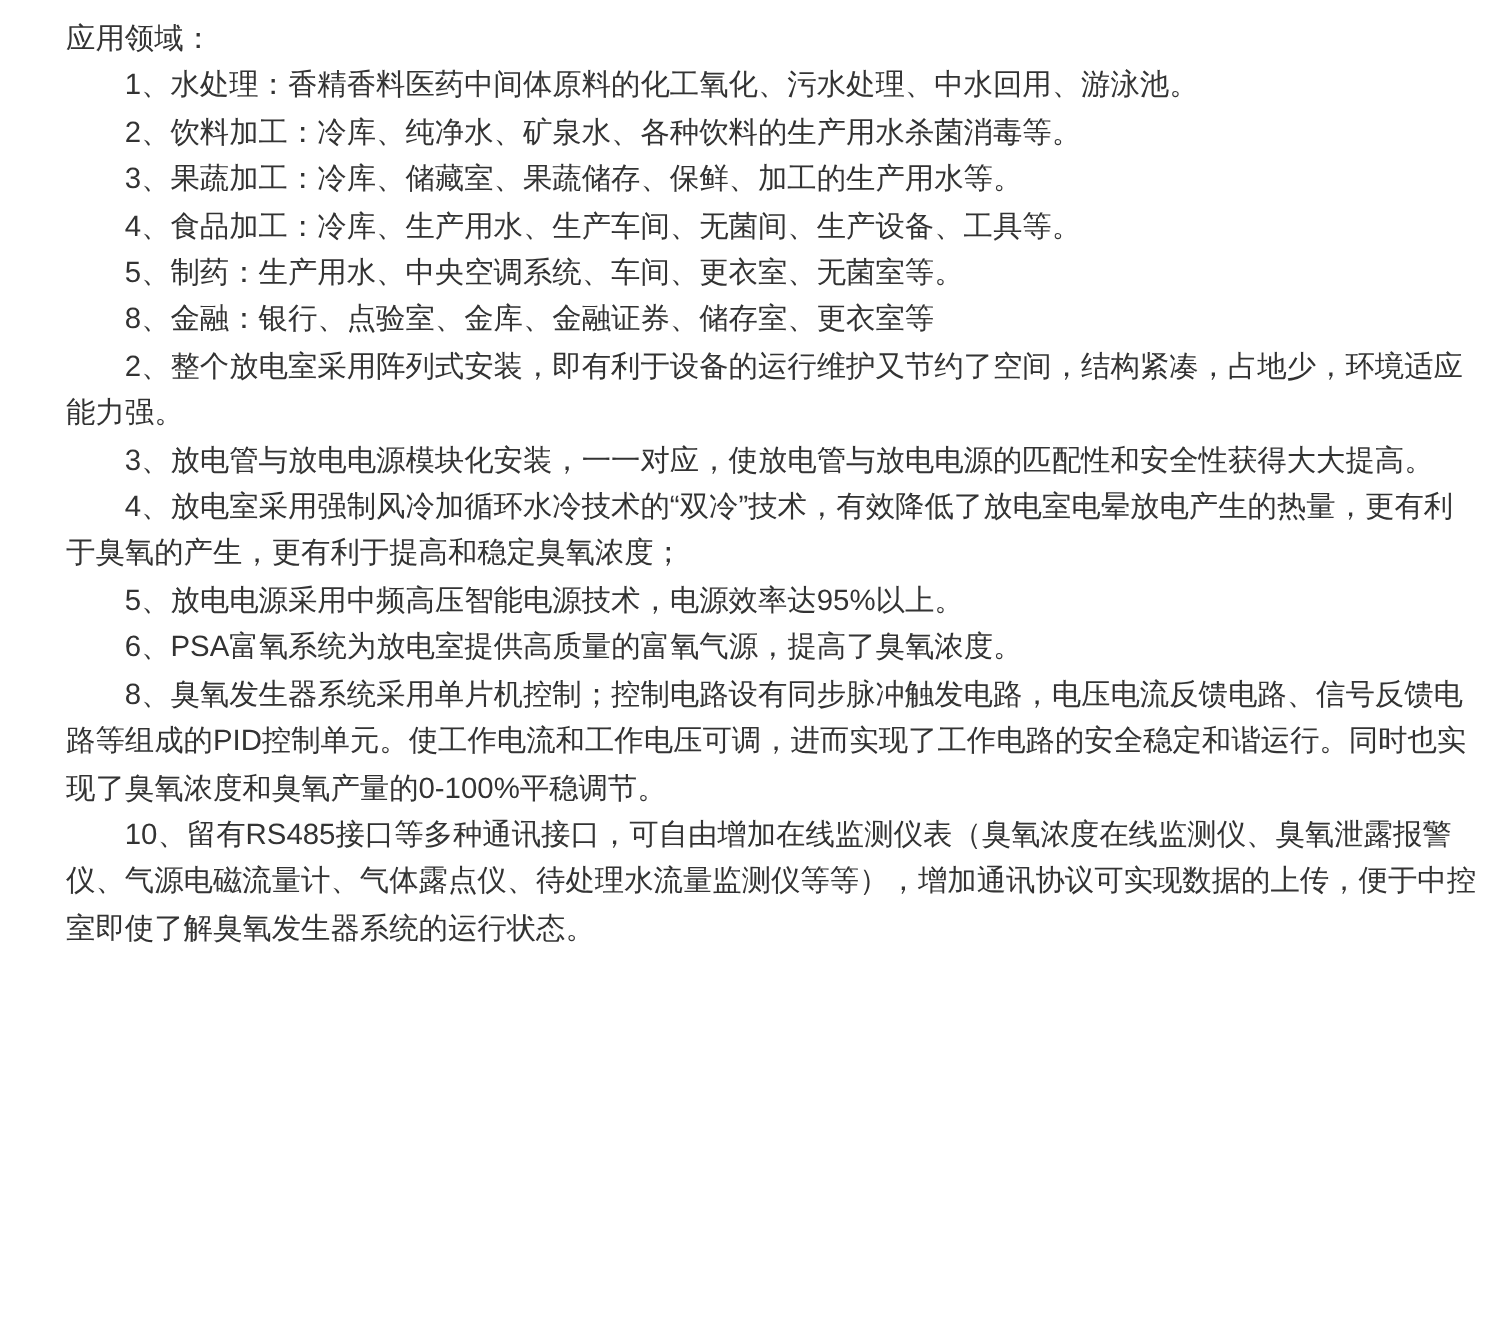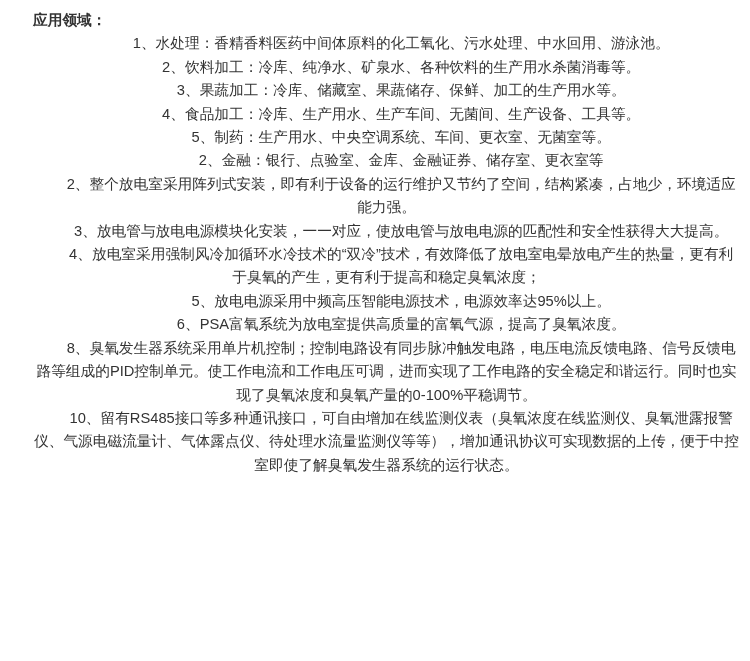--- a/index.html
+++ b/index.html
@@ -17,40 +17,38 @@
     line-height: 23.4px;
     color: #333333;
     text-align: left;
   }
   .doc p, .doc .heading {
     margin: 0;
     padding: 0;
   }
   .para {
     text-indent: 2em;
-    text-align: center;
   }
   .heading {
     text-indent: 0;
-    font-weight: bold;
   }
 </style>
 </head>
 <body>
 
 <div class="doc">
 
   <section>
     <div class="heading">应用领域：</div>
     <p class="para">1、水处理：香精香料医药中间体原料的化工氧化、污水处理、中水回用、游泳池。</p>
     <p class="para">2、饮料加工：冷库、纯净水、矿泉水、各种饮料的生产用水杀菌消毒等。</p>
     <p class="para">3、果蔬加工：冷库、储藏室、果蔬储存、保鲜、加工的生产用水等。</p>
     <p class="para">4、食品加工：冷库、生产用水、生产车间、无菌间、生产设备、工具等。</p>
     <p class="para">5、制药：生产用水、中央空调系统、车间、更衣室、无菌室等。</p>
-    <p class="para">2、金融：银行、点验室、金库、金融证券、储存室、更衣室等</p>
+    <p class="para">8、金融：银行、点验室、金库、金融证券、储存室、更衣室等</p>
   </section>
 
   <section>
     <p class="para">2、整个放电室采用阵列式安装，即有利于设备的运行维护又节约了空间，结构紧凑，占地少，环境适应能力强。</p>
     <p class="para">3、放电管与放电电源模块化安装，一一对应，使放电管与放电电源的匹配性和安全性获得大大提高。</p>
     <p class="para">4、放电室采用强制风冷加循环水冷技术的“双冷”技术，有效降低了放电室电晕放电产生的热量，更有利于臭氧的产生，更有利于提高和稳定臭氧浓度；</p>
     <p class="para">5、放电电源采用中频高压智能电源技术，电源效率达95%以上。</p>
     <p class="para">6、PSA富氧系统为放电室提供高质量的富氧气源，提高了臭氧浓度。</p>
     <p class="para">8、臭氧发生器系统采用单片机控制；控制电路设有同步脉冲触发电路，电压电流反馈电路、信号反馈电路等组成的PID控制单元。使工作电流和工作电压可调，进而实现了工作电路的安全稳定和谐运行。同时也实现了臭氧浓度和臭氧产量的0-100%平稳调节。</p>
     <p class="para">10、留有RS485接口等多种通讯接口，可自由增加在线监测仪表（臭氧浓度在线监测仪、臭氧泄露报警仪、气源电磁流量计、气体露点仪、待处理水流量监测仪等等），增加通讯协议可实现数据的上传，便于中控室即使了解臭氧发生器系统的运行状态。</p>

